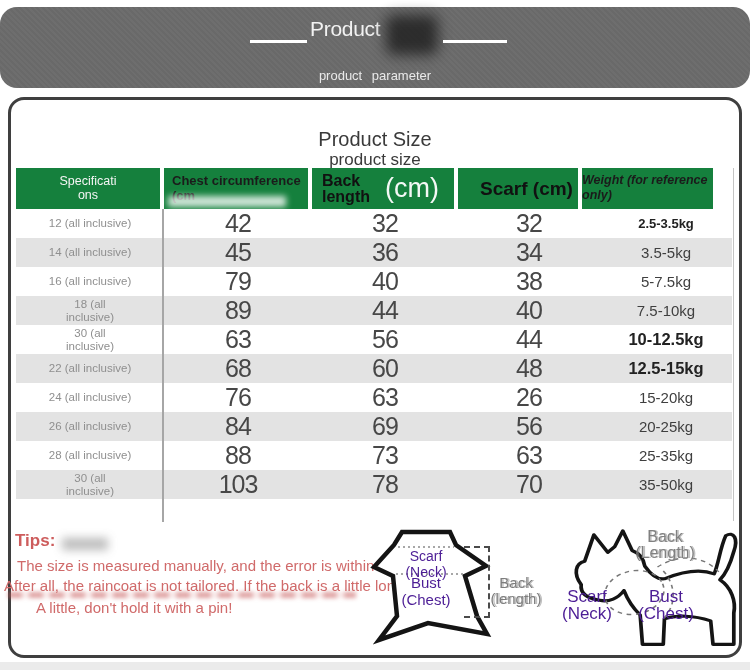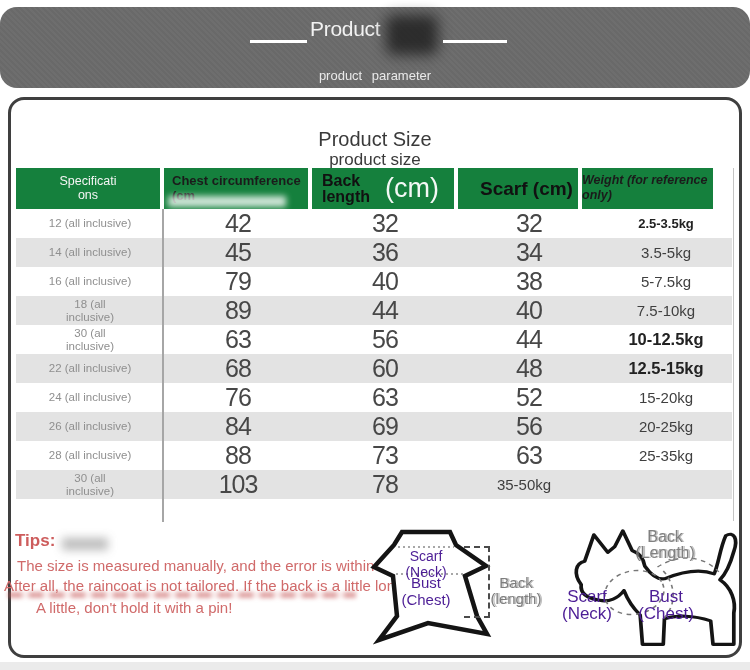--- a/index.html
+++ b/index.html
@@ -134,21 +134,21 @@
           <div class="cell c1">22 (all inclusive)</div>
           <div class="cell c2">68</div>
           <div class="cell c3">60</div>
           <div class="cell c4">48</div>
           <div class="cell c5 w-bold">12.5-15kg</div>
         </div>
         <div class="trow">
           <div class="cell c1">24 (all inclusive)</div>
           <div class="cell c2">76</div>
           <div class="cell c3">63</div>
-          <div class="cell c4">52</div>
+          <div class="cell c4">26</div>
           <div class="cell c5 w-normal">15-20kg</div>
         </div>
         <div class="trow alt">
           <div class="cell c1">26 (all inclusive)</div>
           <div class="cell c2">84</div>
           <div class="cell c3">69</div>
           <div class="cell c4">56</div>
           <div class="cell c5 w-normal">20-25kg</div>
         </div>
         <div class="trow">
@@ -156,20 +156,21 @@
           <div class="cell c2">88</div>
           <div class="cell c3">73</div>
           <div class="cell c4">63</div>
           <div class="cell c5 w-normal">25-35kg</div>
         </div>
         <div class="trow alt">
           <div class="cell c1">30 (all
 inclusive)</div>
           <div class="cell c2">103</div>
           <div class="cell c3">78</div>
+          <div class="cell c4">70</div>
           <div class="cell c5 w-normal">35-50kg</div>
         </div>
       </div>
   </div>
   <div class="abs chest-ghost"></div>
   <div class="abs col-sep"></div>
   <div class="abs right-sep"></div>
 
   <div class="abs tips-heading">Tips:</div>
   <div class="abs tips-smudge"></div>

